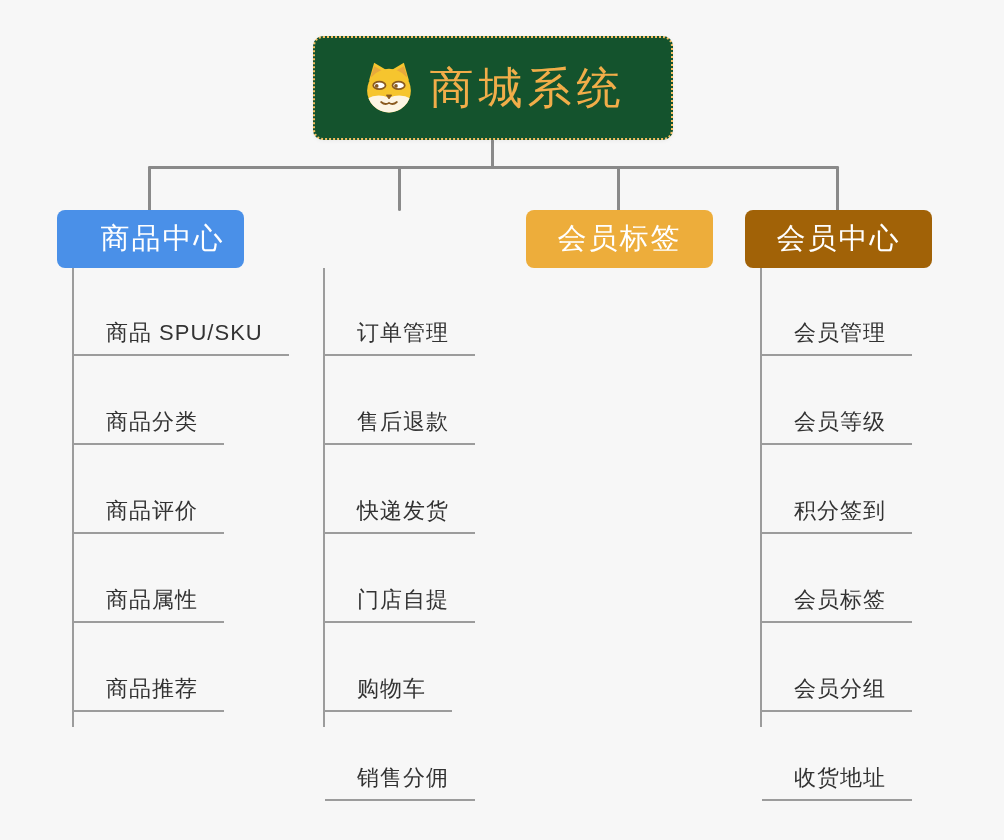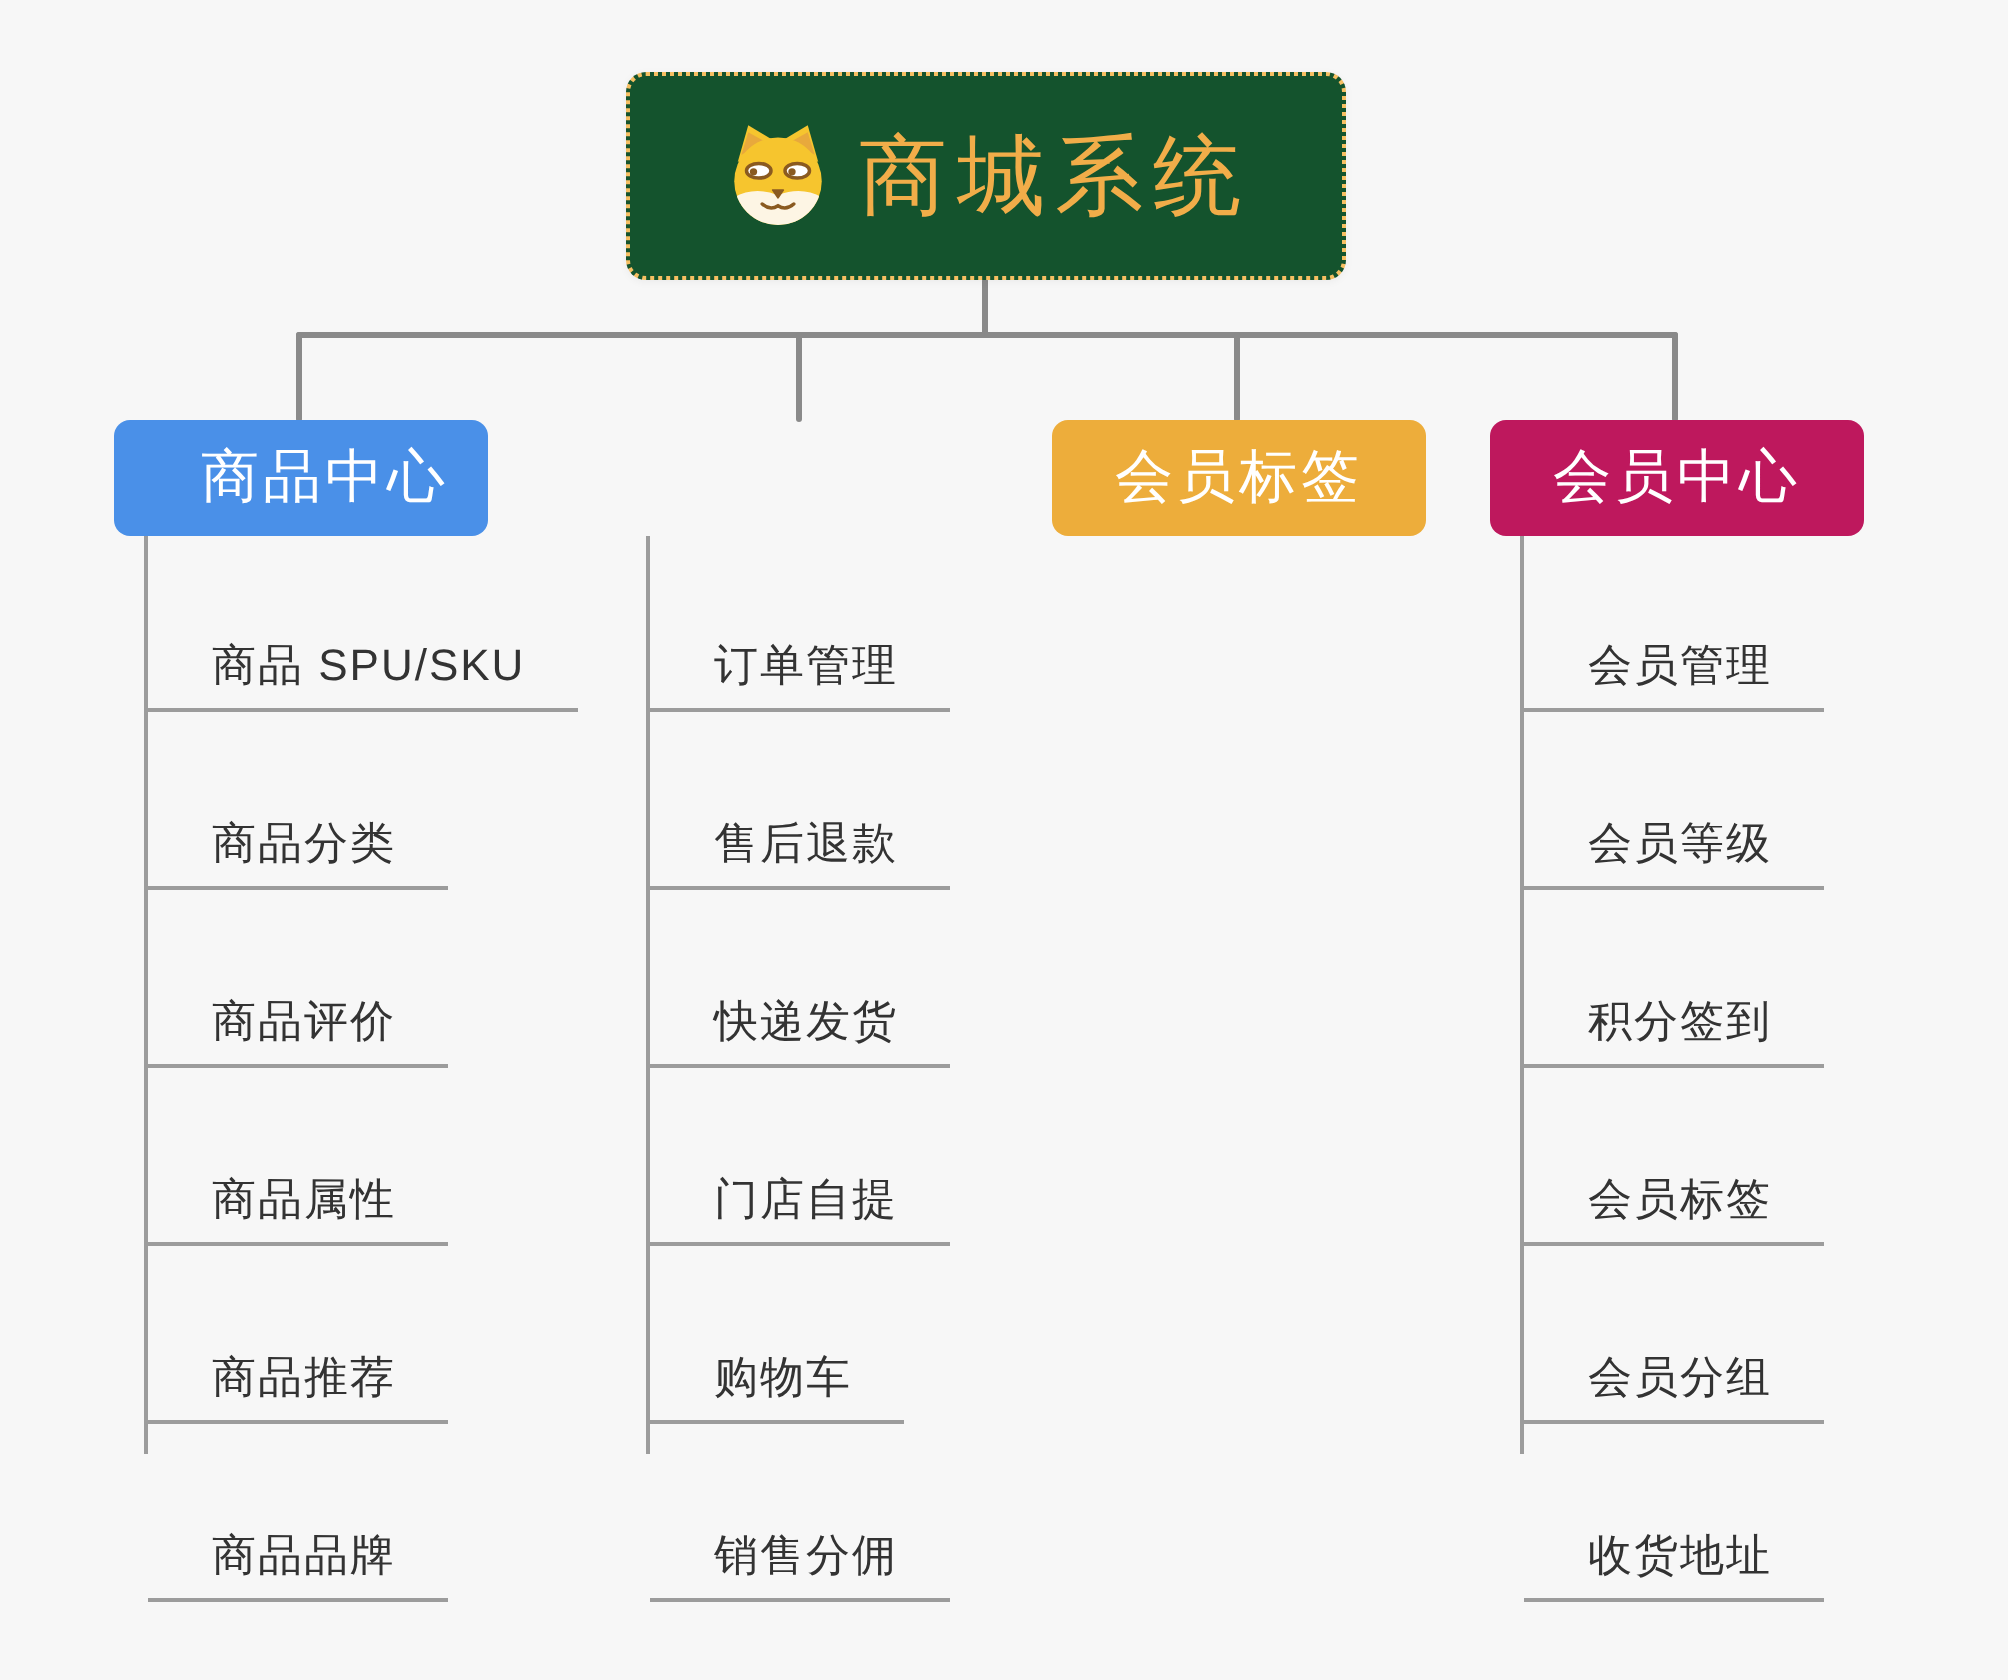--- a/index.html
+++ b/index.html
@@ -83,29 +83,28 @@
         <circle cx="40" cy="29.6" r="2.1" fill="#8a5a20"></circle>
         <path d="M29,40 h6 l-3,4.5 z" fill="#8a5a20" stroke="#8a5a20" stroke-linejoin="round"></path>
         <path d="M23,48 q4.5,4 9,1 q4.5,3 9,-1" stroke="#8a5a20" stroke-width="2" fill="none" stroke-linecap="round"></path>
       </svg>
     </span>
     <span class="root-label">商城系统</span>
   </div>
 
   <div class="branch b0" style="background: rgb(74, 144, 232); padding-left: 24px;">商品中心</div>
   <div class="branch b2" style="background: rgb(237, 173, 59);">会员标签</div>
-  <div class="branch b3" style="background: #be185d;">会员中心</div>
+  <div class="branch b3" style="background: #a16207;">会员中心</div>
 
   <div class="col c0">
     <div class="item first">商品 SPU/SKU</div>
     <div class="item">商品分类</div>
     <div class="item">商品评价</div>
     <div class="item">商品属性</div>
     <div class="item">商品推荐</div>
-    <div class="item">商品品牌</div>
   </div>
 
   <div class="col c1">
     <div class="item first">订单管理</div>
     <div class="item">售后退款</div>
     <div class="item">快递发货</div>
     <div class="item">门店自提</div>
     <div class="item">购物车</div>
     <div class="item">销售分佣</div>
   </div>

